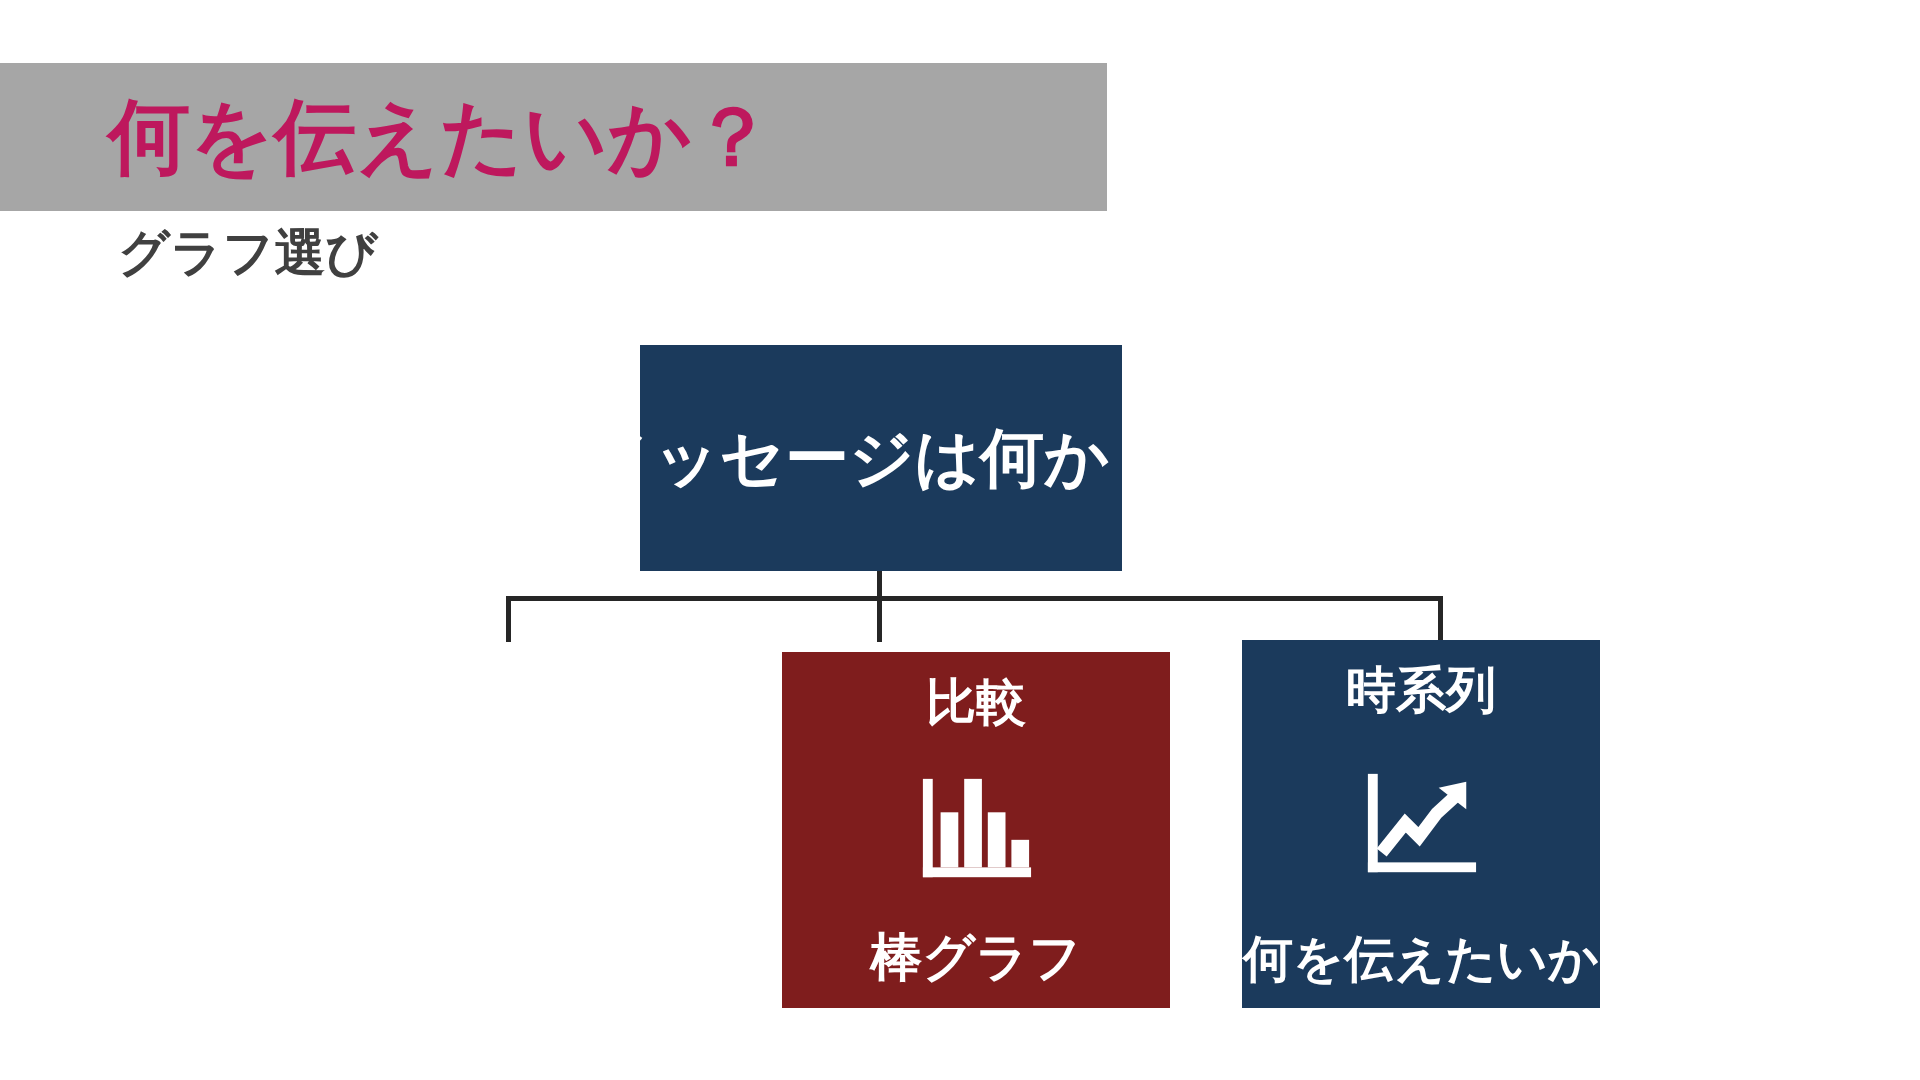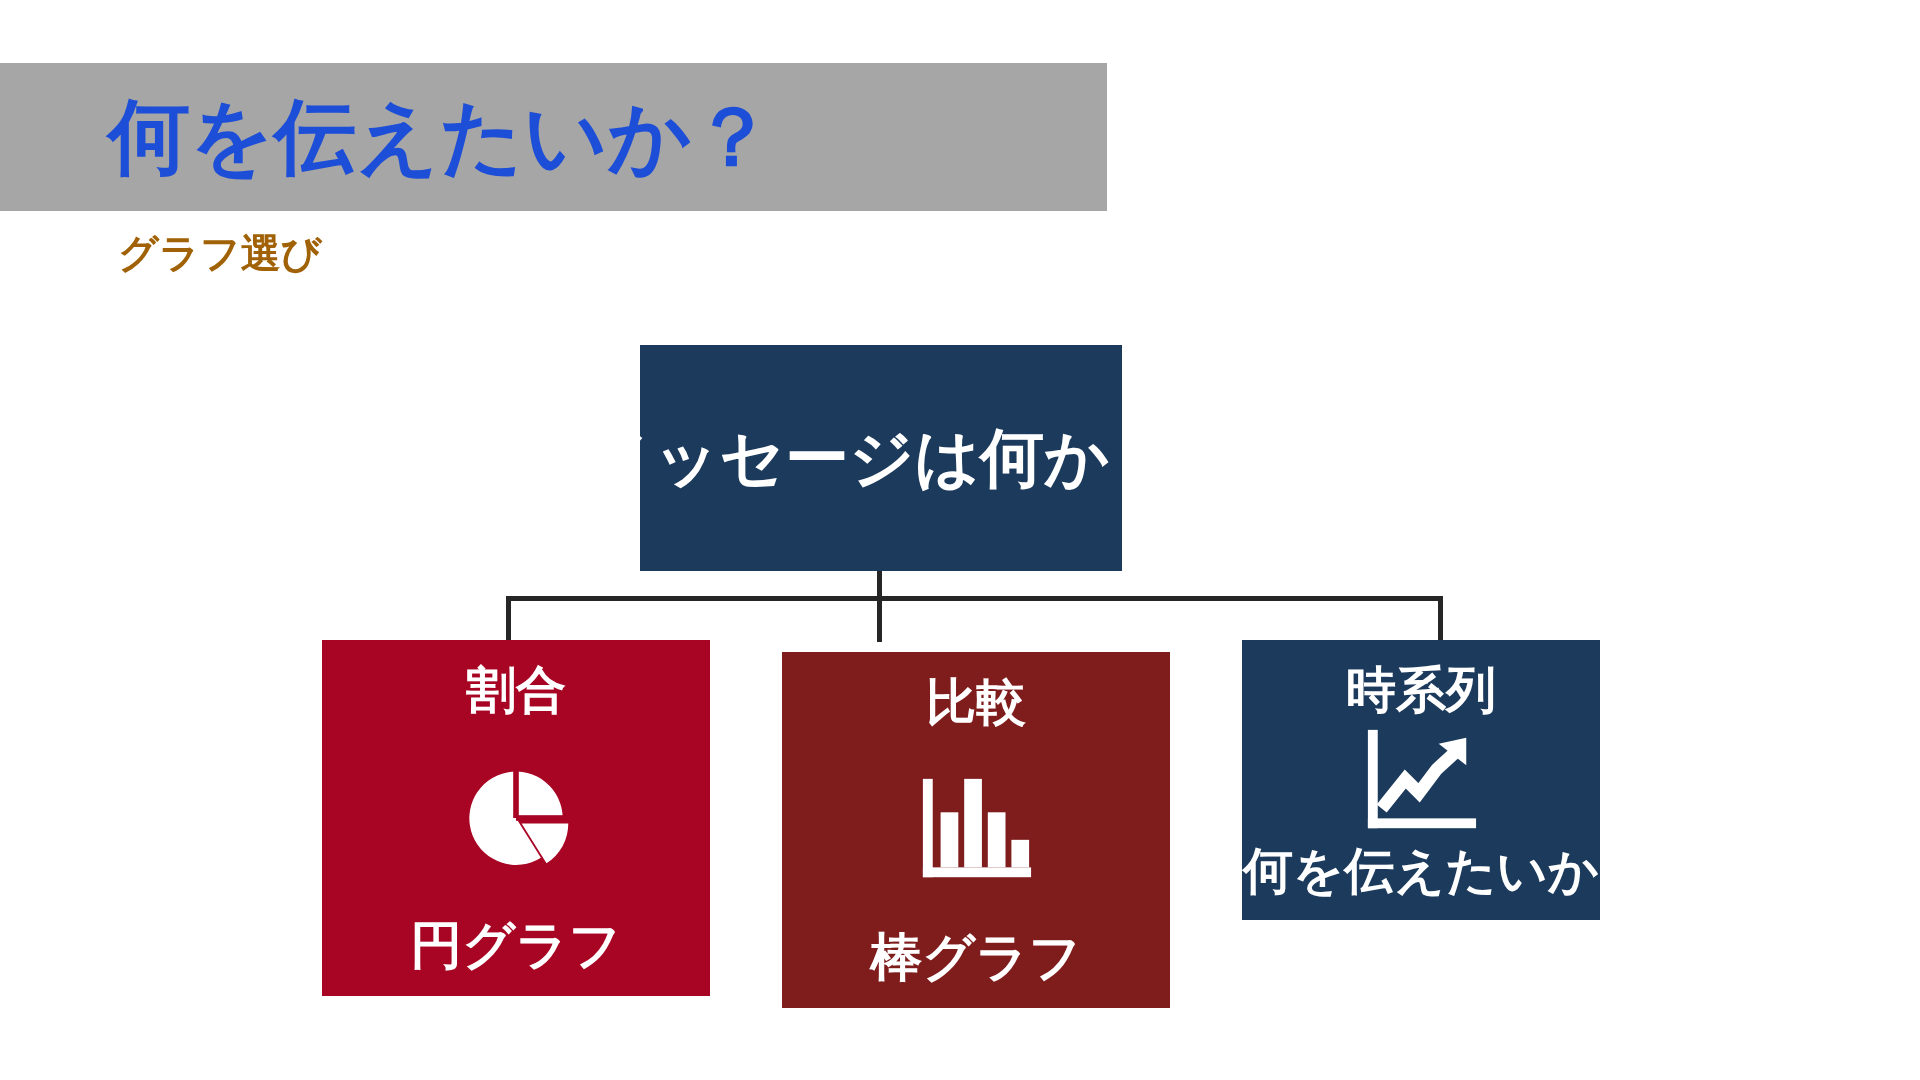--- a/index.html
+++ b/index.html
@@ -36,31 +36,31 @@
   }
   .title-text {
     position: absolute;
     left: 108px;
     top: 63px;
     width: 1000px;
     height: 148px;
     line-height: 148px;
     font-size: 82px;
     font-weight: bold;
-    color: #1d4ed8;
+    color: #be185d;
     letter-spacing: 0px;
     white-space: nowrap;
   }
   .subtitle-text {
     position: absolute;
     left: 118px;
     top: 213px;
-    font-size: 40px;
-    font-weight: bold;
-    color: #a16207;
+    font-size: 51px;
+    font-weight: bold;
+    color: #404040;
     line-height: 80px;
     white-space: nowrap;
   }
 
   
   .conn {
     position: absolute;
     background: #262626;
   }
   .conn-stem {           
@@ -139,21 +139,21 @@
     white-space: nowrap;
   }
   .node-leaf .node-icon {
     width: 118px;
     height: 112px;
     display: block;
   }
 
   .node-ratio      { left: 322px;  background: #a80423; }
   .node-compare    { left: 782px;  background: #7f1d1d; margin-top: 12px; }
-  .node-timeseries { left: 1242px; background: #1b3a5c; width: 358px; height: 280px; }
+  .node-timeseries { left: 1242px; background: #1b3a5c; width: 358px; height: 368px; }
 
   .node-timeseries .node-caption { font-size: 50px; }
 </style>
 </head>
 <body>
 
 <div id="slide">
 
   <div class="title-banner"></div>
   <div class="title-text">何を伝えたいか？</div>
@@ -162,36 +162,20 @@
   <div class="conn conn-stem"></div>
   <div class="conn conn-bus"></div>
   <div class="conn conn-drop-left"></div>
   <div class="conn conn-drop-mid"></div>
   <div class="conn conn-drop-right"></div>
 
   <div class="node node-root">
     <div class="node-title">メッセージは何か？</div>
   </div>
 
-  <div class="node node-leaf node-ratio">
-    <div class="node-title">割合</div>
-
-    <svg class="node-icon" viewBox="0 0 120 120" aria-hidden="true">
-
-      <path fill="#ffffff" d="M 60 60 L 110 60 A 50 50 0 1 0 86.7 102.5 Z"></path>
-
-      <rect x="57" y="8" width="6" height="52" fill="#a80423"></rect>
-
-      <rect x="60" y="57" width="52" height="6" fill="#a80423"></rect>
-
-      <path fill="#ffffff" d="M 66 66 L 116 66 A 50 50 0 0 1 92.7 108.5 Z"></path>
-    </svg>
-
-    <div class="node-caption">円グラフ</div>
-  </div>
 
   <div class="node node-leaf node-compare">
     <div class="node-title">比較</div>
 
     <svg class="node-icon" viewBox="0 0 120 112" aria-hidden="true">
 
       <rect x="6" y="4" width="10" height="100" fill="#ffffff"></rect>
 
       <rect x="6" y="94" width="110" height="10" fill="#ffffff"></rect>
 

